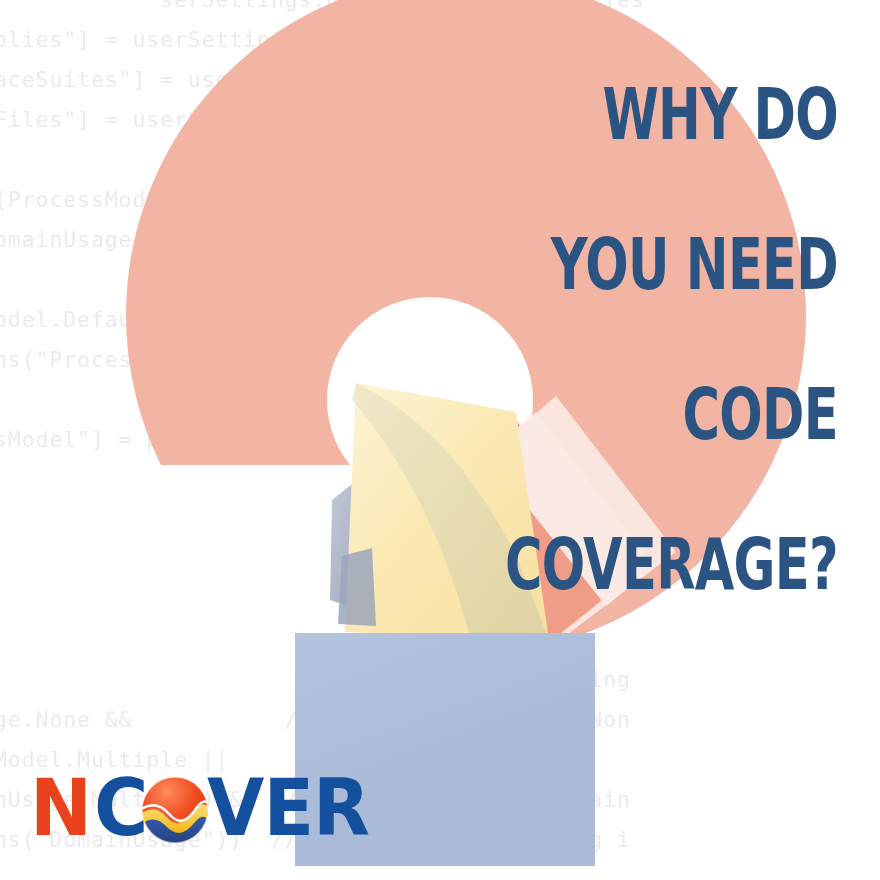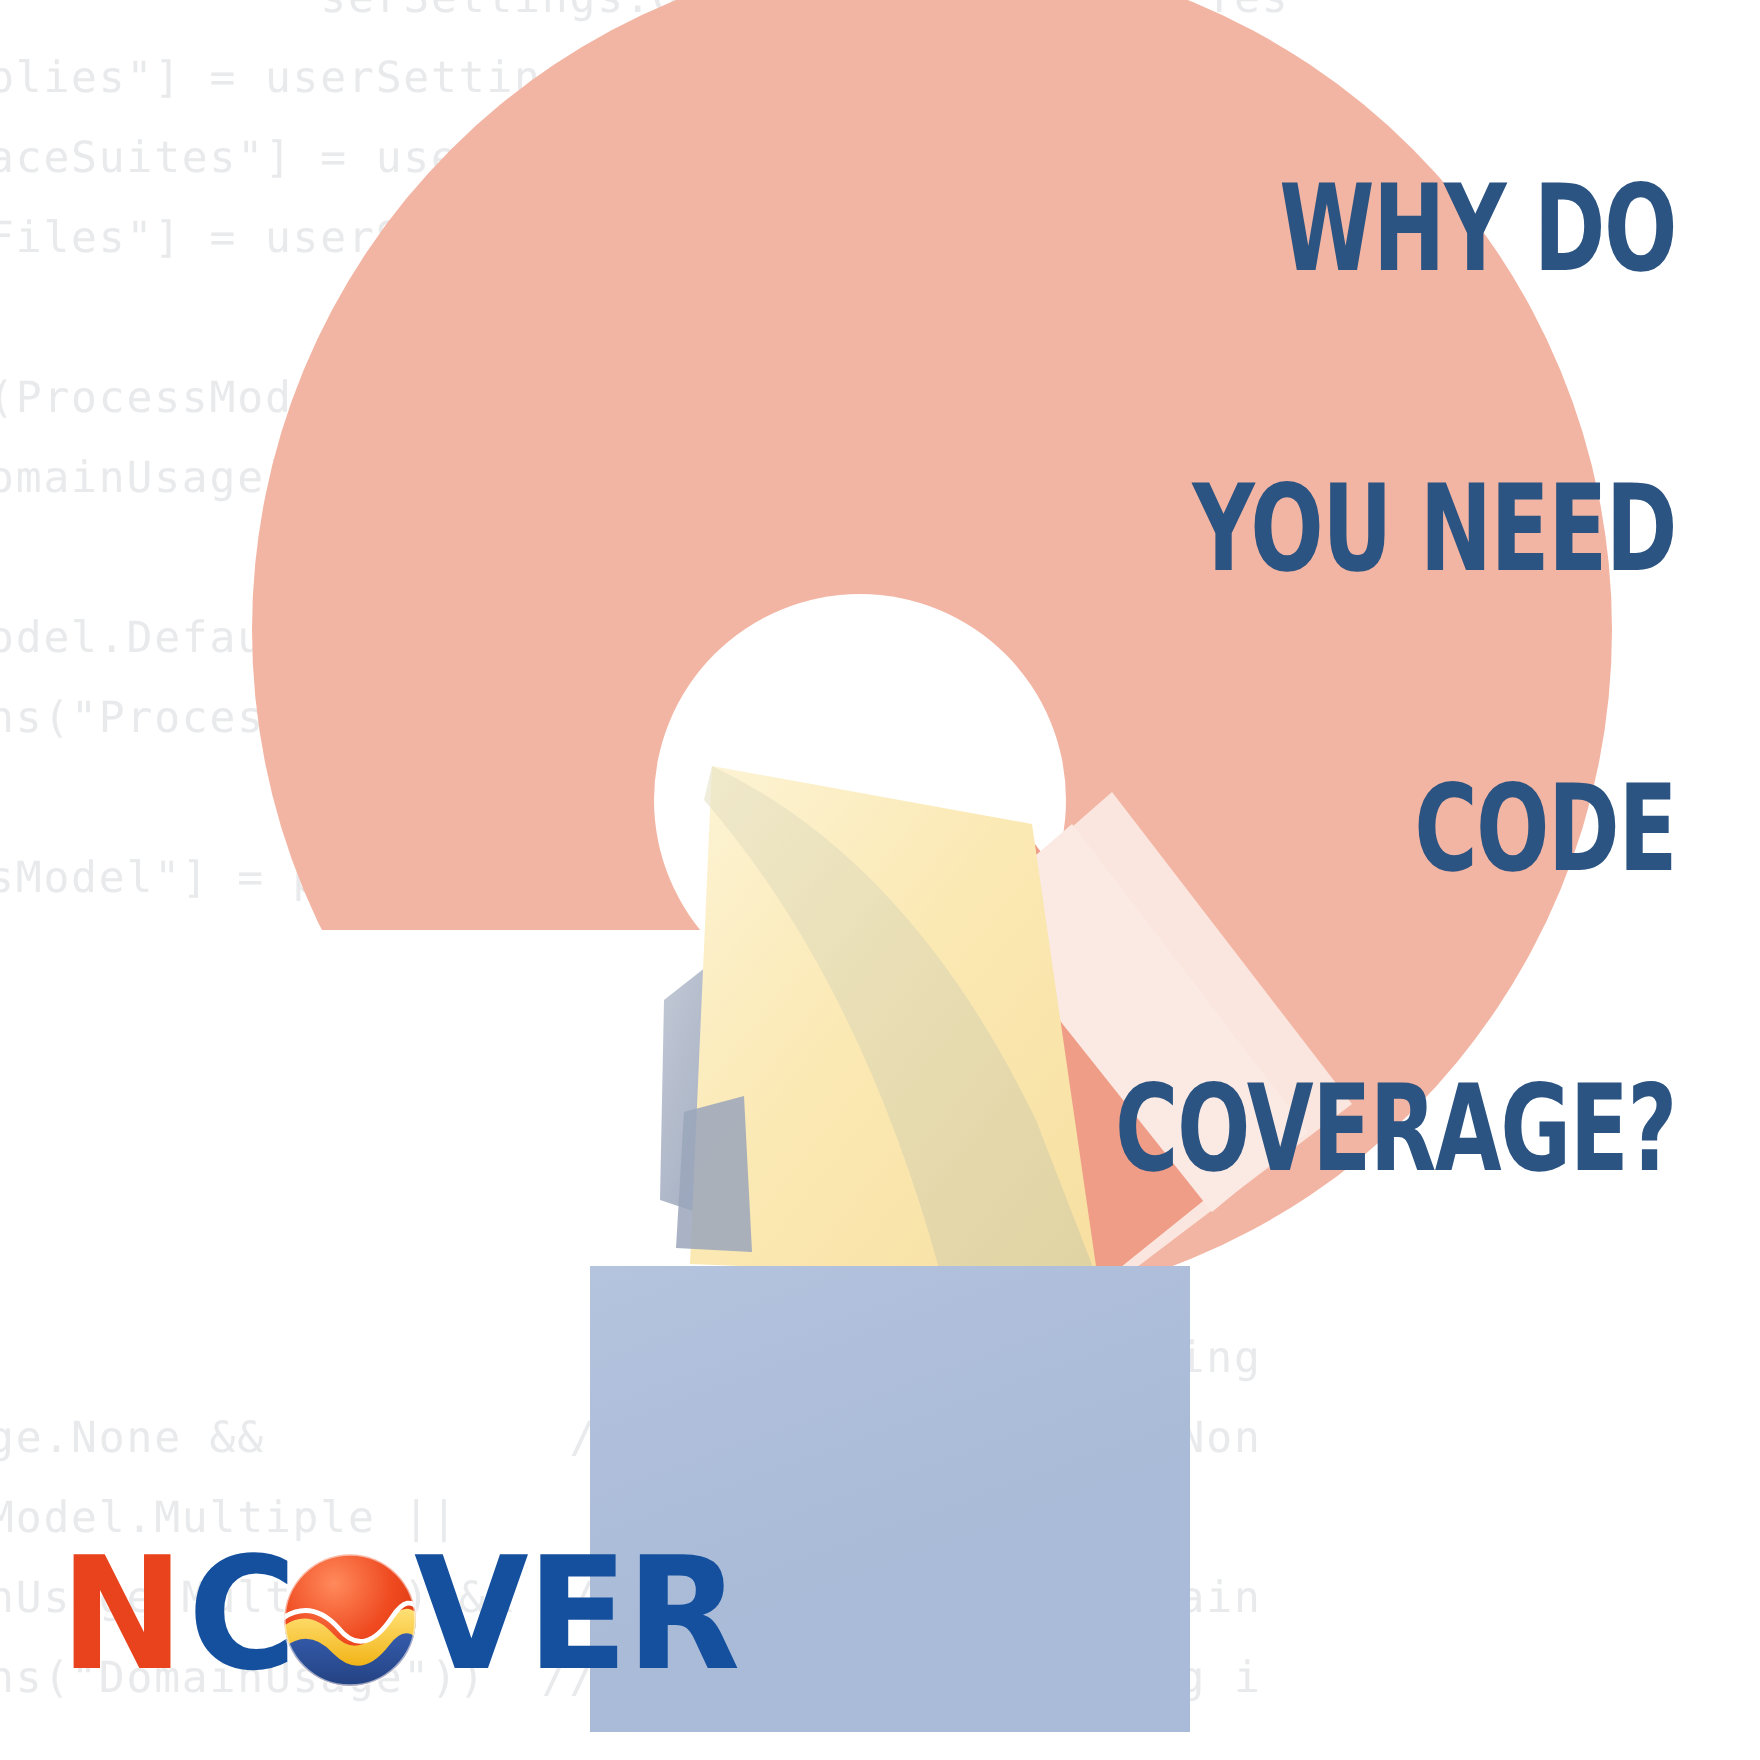--- a/index.html
+++ b/index.html
@@ -55,21 +55,21 @@
   
   #headline{
     position:absolute;
     right:42px; top:40px;
     width:560px;
     text-align:right;
     z-index:6;
     color:#2b5482;
     font-family:"DejaVu Sans","Liberation Sans",sans-serif;
     font-weight:bold;
-    font-size:60px;
+    font-size:71px;
     line-height:150px;
     letter-spacing:-1px;
   }
   #headline .hl{
     display:block;
     transform:scaleX(0.72);
     transform-origin:100% 50%;
     white-space:nowrap;
   }
 

